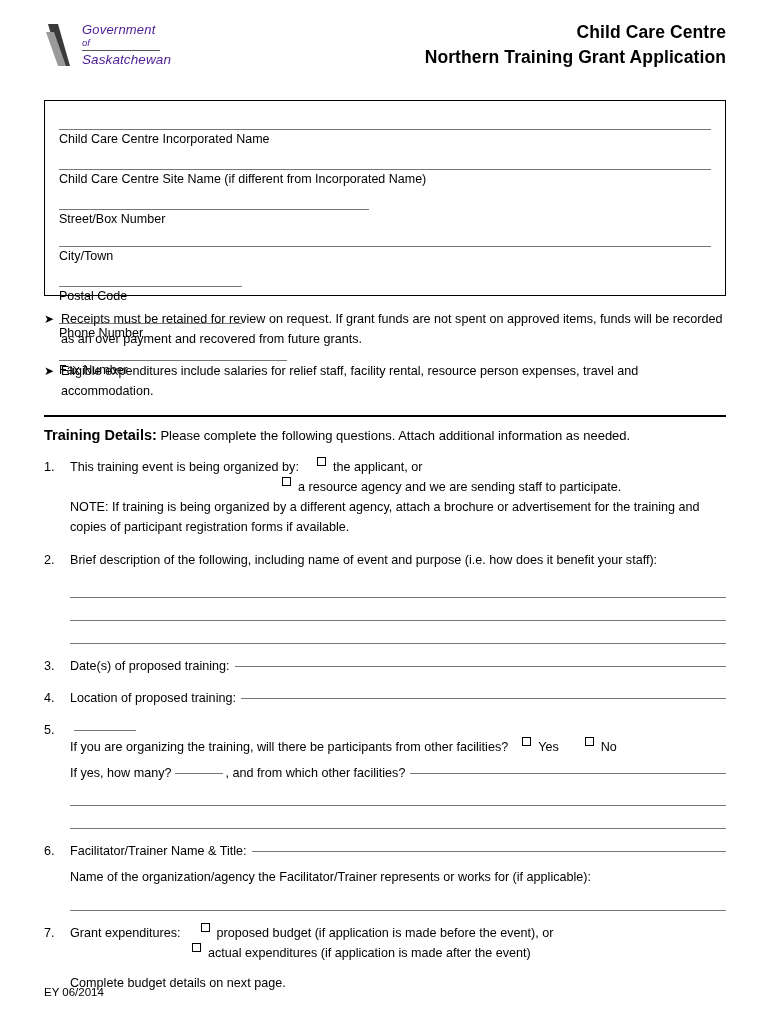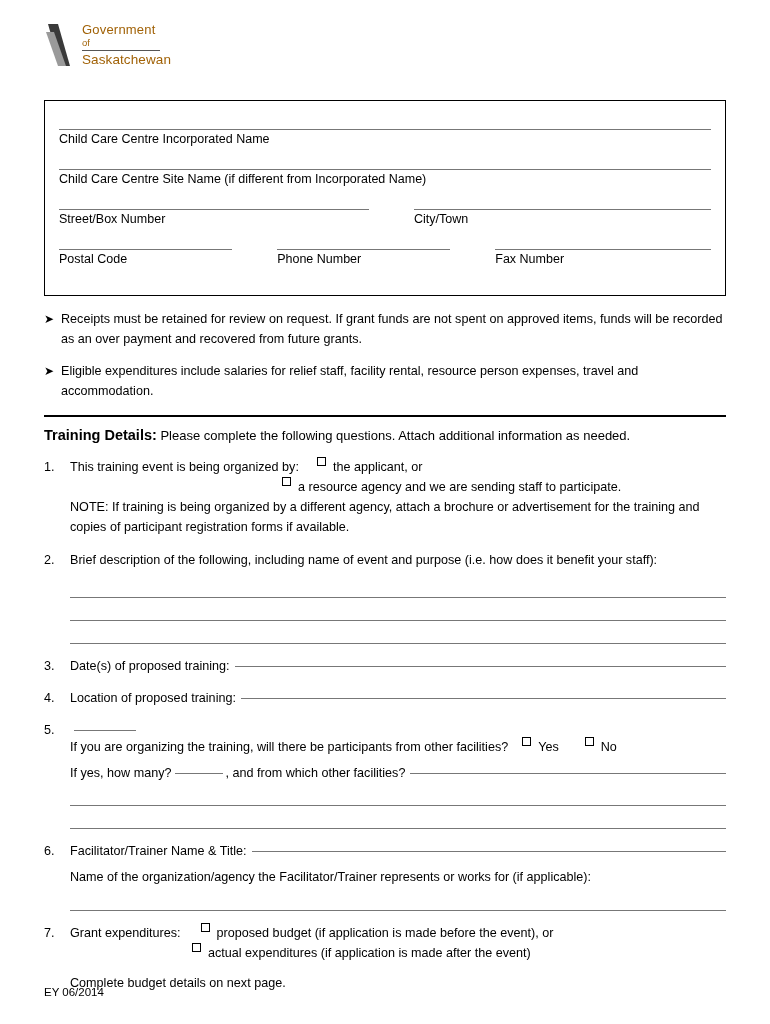--- a/index.html
+++ b/index.html
@@ -37,21 +37,22 @@
     padding-top: 4px;
   }
   .logo-mark {
     width: 30px;
     height: 46px;
     position: relative;
   }
   .logo-text {
     line-height: 1.15;
     font-size: 12.5px;
-    color: #a16207;
+    color: #4c1d95;
+    font-style: italic;
   }
   .logo-text .l1 { font-size: 13px; letter-spacing: .2px; }
   .logo-text .l2 { font-size: 9.5px; }
   .logo-text .l3 { font-size: 13.5px; letter-spacing: .1px; }
   .logo-rule {
     border-top: 1px solid #555;
     margin: 1px 0 1px 0;
     width: 78px;
   }
   .title-block {
@@ -78,21 +79,22 @@
   .dotline {
     border-bottom: 1px solid #777;
     height: 13px;
   }
   .flab {
     font-size: 12.5px;
     padding-top: 2px;
   }
   .cols {
     display: flex;
-    gap: 0;
+    gap: 8px;
+    flex-direction: column;
   }
   .col-a { width: 355px; }
   .col-b { flex: 1; }
   .col3 { width: 228px; }
   .col3-wide { width: 228px; }
   .pad-r { padding-right: 45px; }
 
   
   .bullets {
     margin-top: 14px;
@@ -194,20 +196,24 @@
           <polygon points="2,10 10,10 22,44 14,44" fill="#9a9a9a"></polygon>
         </svg>
       </span>
       <span class="logo-text">
         <div class="l1">Government</div>
         <div class="l2">of</div>
         <div class="logo-rule"></div>
         <div class="l3">Saskatchewan</div>
       </span>
     </div>
+    <div class="title-block">
+      <div>Child Care Centre</div>
+      <div>Northern Training Grant Application</div>
+    </div>
   </div>
 
   <div class="infobox">
 
     <div class="field-row">
       <div class="dotline"></div>
       <div class="flab">Child Care Centre Incorporated Name</div>
     </div>
 
     <div class="field-row">

